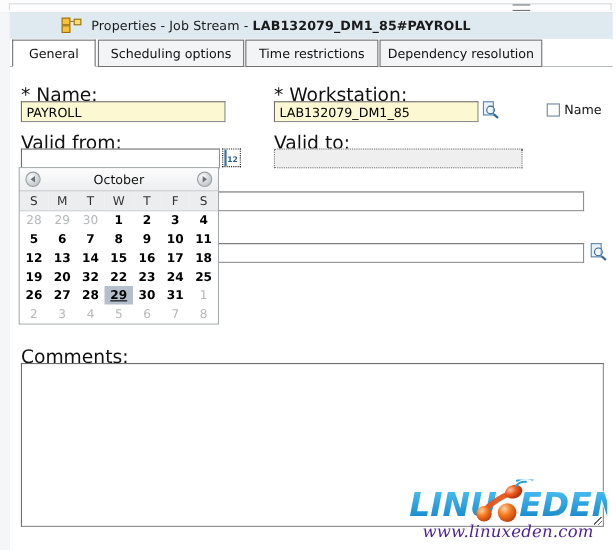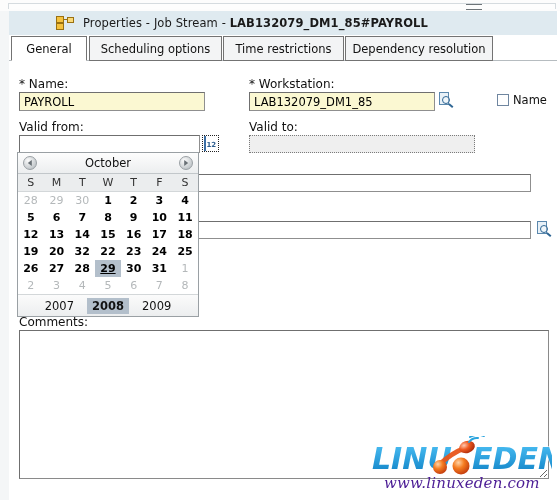--- a/index.html
+++ b/index.html
@@ -87,21 +87,21 @@
     background: #ffffff;
     border-bottom: 1px solid #ffffff;
     z-index: 3;
   }
 
   
   .formarea {
     position: absolute; left: 9px; top: 61px; right: 3px; bottom: 0;
     background: #ffffff;
   }
-  .lbl { position: absolute; font-size: 12px; color: #111; white-space: nowrap; }
+  .lbl { position: absolute; font-size: 17px; color: #111; white-space: nowrap; }
 
   .txt {
     position: absolute; box-sizing: border-box;
     background: #fbf8d2;
     border: 1px solid #8f8f8f;
     border-top-color: #6f6f6f; border-left-color: #6f6f6f;
     font-family: "DejaVu Sans", "Liberation Sans", sans-serif;
     font-size: 11.5px; color: #000;
     padding: 0 0 0 4px;
     line-height: 17px;
@@ -377,25 +377,20 @@
               <td class="other">2</td>
               <td class="other">3</td>
               <td class="other">4</td>
               <td class="other">5</td>
               <td class="other">6</td>
               <td class="other">7</td>
               <td class="other">8</td>
             </tr>
           </tbody>
       </table>
-      <div class="cal-foot">
-        <span class="yr">2007</span>
-        <span class="yr cur">2008</span>
-        <span class="yr">2009</span>
-      </div>
     </div>
 
   </div>
 
   <div class="watermark">
     <svg width="186" height="44" viewBox="0 0 186 44">
       <defs>
         <linearGradient id="gblue" x1="0" y1="0" x2="0" y2="1">
           <stop offset="0" stop-color="#4fc3f7"></stop>
           <stop offset="1" stop-color="#0d7fc4"></stop>

